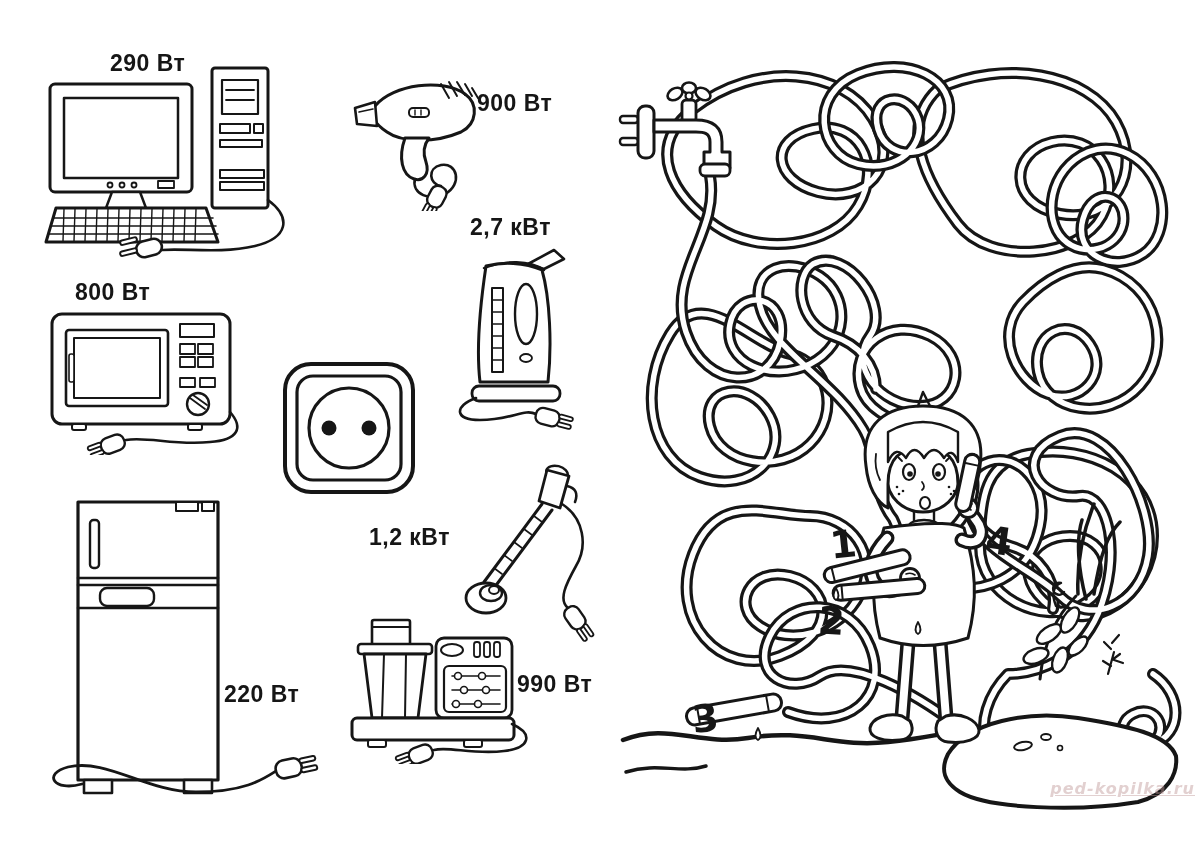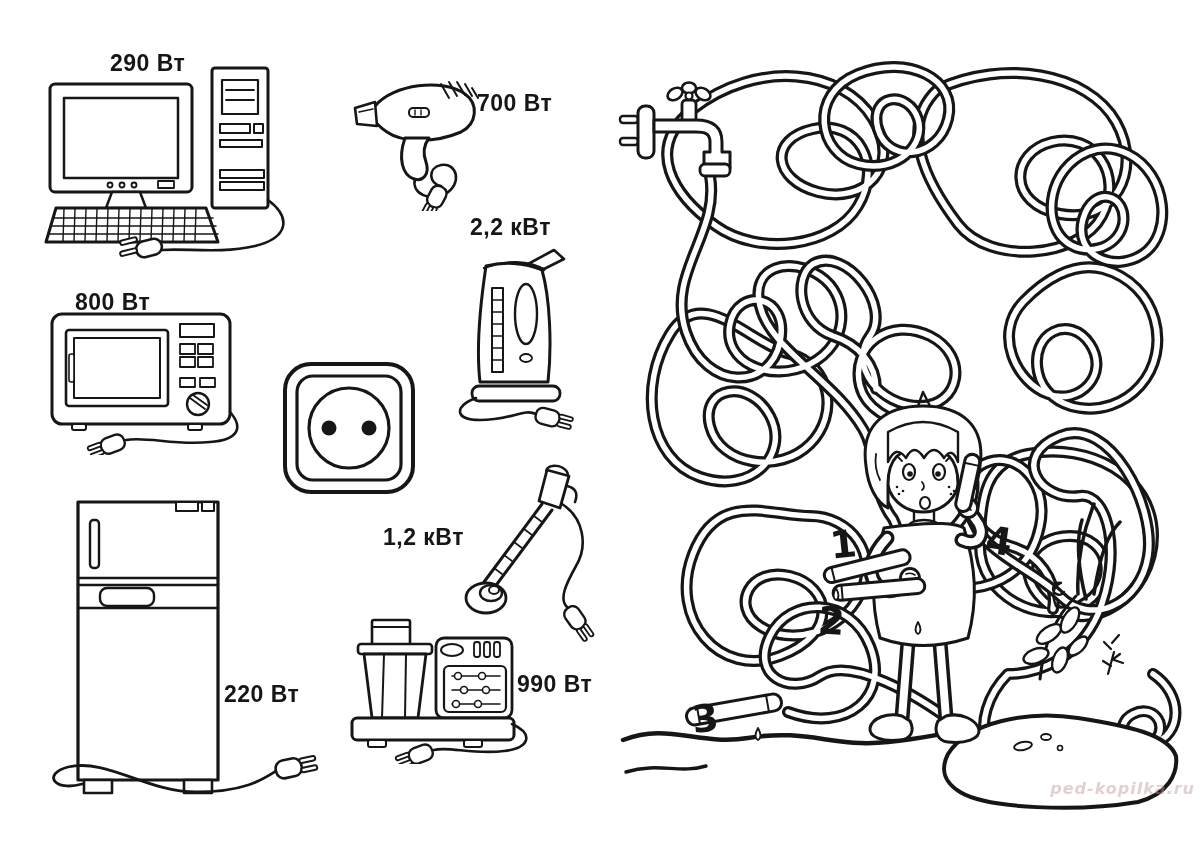--- a/index.html
+++ b/index.html
@@ -4,42 +4,42 @@
 <title>Maze puzzle</title>
 <style>
   html,body{margin:0;padding:0;background:#888;}
   #page{position:relative;width:1200px;height:848px;background:#ffffff;overflow:hidden;
         font-family:"Liberation Sans",sans-serif;padding-left:36px;}
   .power-label{position:absolute;font:700 23px "Liberation Sans",sans-serif;color:#161616;
                letter-spacing:.5px;white-space:nowrap;}
   .fig{position:absolute;}
   .watermark{position:absolute;left:1030px;top:779px;width:165px;text-align:right;
              font:italic 700 16px "DejaVu Sans",sans-serif;color:rgba(190,150,150,.45);
-             letter-spacing:1px;}
+             letter-spacing:1px;text-decoration:underline;}
   
   svg .ln{stroke:#161616;fill:none;stroke-linecap:round;stroke-linejoin:round;}
   svg .fw{stroke:#161616;fill:#ffffff;stroke-linecap:round;stroke-linejoin:round;}
   svg .fb{fill:#161616;stroke:none;}
   
   svg .cord{stroke:#161616;stroke-width:12;fill:none;stroke-linecap:round;stroke-linejoin:round;}
   svg .cord-core{stroke:#ffffff;stroke-width:5.5;fill:none;stroke-linecap:round;stroke-linejoin:round;}
   svg .limb{stroke:#161616;stroke-width:15;fill:none;stroke-linecap:round;stroke-linejoin:round;}
   svg .limb-core{stroke:#ffffff;stroke-width:8;fill:none;stroke-linecap:round;stroke-linejoin:round;}
   svg .num{font:700 38px "DejaVu Sans",sans-serif;fill:#161616;}
 </style>
 </head>
 <body>
 
 <div id="page">
 
   <div class="power-label" style="left:110px;top:50px">290 Вт</div>
-  <div class="power-label" style="left:477px;top:90px">700 Вт</div>
-  <div class="power-label" style="left:75px;top:289px">800 Вт</div>
-  <div class="power-label" style="left:470px;top:214px">2,2 кВт</div>
-  <div class="power-label" style="left:383px;top:524px">1,2 кВт</div>
+  <div class="power-label" style="left:477px;top:90px">900 Вт</div>
+  <div class="power-label" style="left:75px;top:279px">800 Вт</div>
+  <div class="power-label" style="left:470px;top:214px">2,7 кВт</div>
+  <div class="power-label" style="left:369px;top:524px">1,2 кВт</div>
   <div class="power-label" style="left:224px;top:681px">220 Вт</div>
   <div class="power-label" style="left:517px;top:671px">990 Вт</div>
 
   <svg class="fig" style="left:40px;top:58px" width="280" height="210" viewBox="0 0 280 210">
     <rect class="fw" x="10" y="26" width="142" height="108" rx="5" stroke-width="3"></rect>
     <rect class="fw" x="24" y="40" width="114" height="80" stroke-width="2.5"></rect>
     <circle class="ln" cx="70" cy="127" r="2.5" stroke-width="1.8"></circle>
     <circle class="ln" cx="82" cy="127" r="2.5" stroke-width="1.8"></circle>
     <circle class="ln" cx="94" cy="127" r="2.5" stroke-width="1.8"></circle>
     <rect class="fw" x="118" y="123" width="16" height="7" stroke-width="1.8"></rect>

